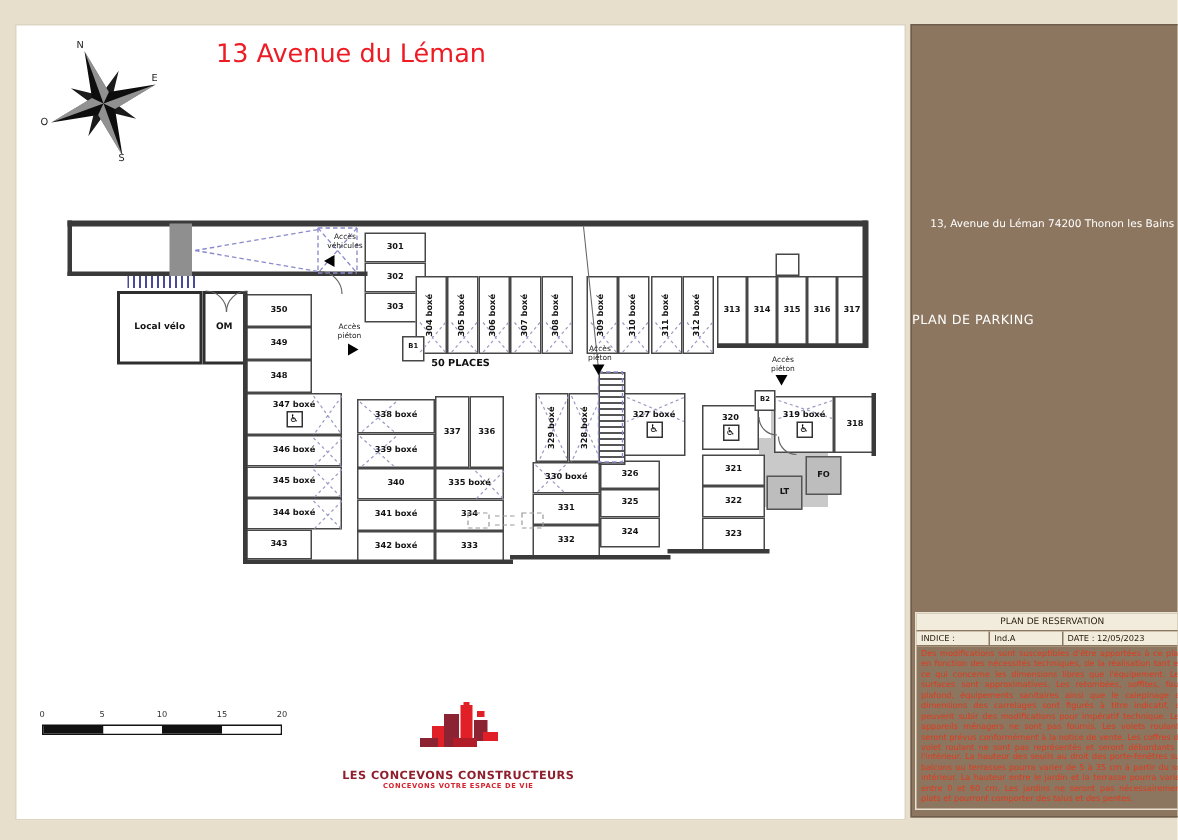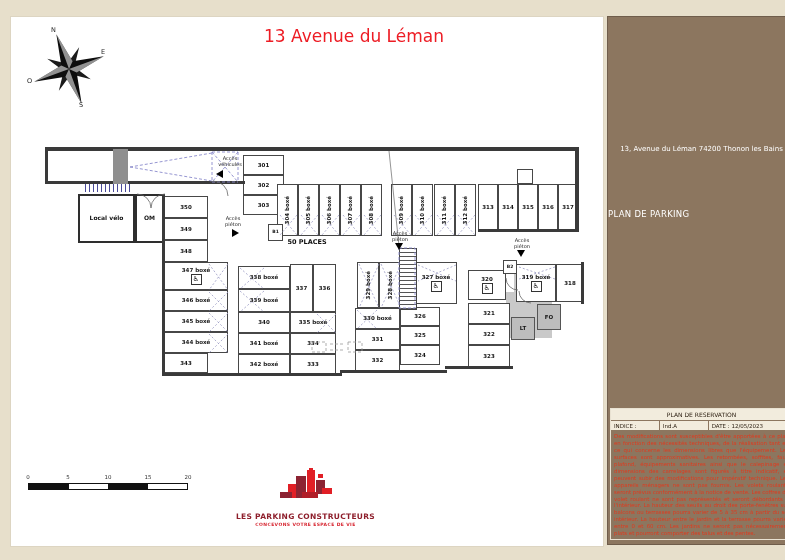--- a/index.html
+++ b/index.html
@@ -1,21 +1,21 @@
 <!DOCTYPE html>
 <html><head>
 <meta charset="utf-8">
 <style>
   html,body{margin:0;padding:0;}
   body{font-family:"DejaVu Sans","Liberation Sans",sans-serif;}
   #canvas{position:relative;width:785px;height:560px;background:#e7dfcb;overflow:hidden;}
   
   #sheet{position:absolute;left:10px;top:16px;width:592px;height:529px;background:#ffffff;border:1px solid #ddd5c2;}
   
-  .title-wrap{position:absolute;left:134px;top:26px;width:310px;text-align:right;}
+  .title-wrap{position:absolute;left:144px;top:26px;width:310px;text-align:left;}
   .title{font-size:17px;color:#ed1c24;}
   .subtitle{font-size:11px;font-weight:bold;color:#1a1a1a;margin-top:3px;letter-spacing:.5px;}
   
   .compass{position:absolute;left:25px;top:25px;width:88px;height:88px;}
   .compass .pt{position:absolute;font-size:6.5px;color:#222;}
   
   #gray-layer,#cells,#deco,#ann-layer{position:absolute;left:0;top:0;width:785px;height:560px;}
   #gray-layer{z-index:1;} #cells{z-index:2;} #deco{z-index:5;pointer-events:none;} #ann-layer{z-index:6;}
   .grayzone{position:absolute;background:#c9c9c9;}
   .wall{position:absolute;background:#3a3a3a;z-index:4;}
@@ -406,21 +406,21 @@
       <rect x="20" y="8" width="10" height="22" fill="#8c2332"></rect>
       <rect x="31" y="2" width="8" height="28" fill="#e11f26"></rect>
       <rect x="33" y="0" width="4" height="3" fill="#e11f26"></rect>
       <rect x="40" y="12" width="9" height="14" fill="#8c2332"></rect>
       <rect x="12" y="16" width="8" height="14" fill="#e11f26"></rect>
       <rect x="4" y="24" width="12" height="6" fill="#8c2332"></rect>
       <rect x="46" y="20" width="10" height="6" fill="#e11f26"></rect>
       <rect x="26" y="24" width="16" height="6" fill="#b01d28"></rect>
       <rect x="42" y="6" width="5" height="4" fill="#e11f26"></rect>
     </svg>
-    <div class="name">LES PARKING CONSTRUCTEURS</div>
+    <div class="name">LES CONCEVONS CONSTRUCTEURS</div>
     <div class="tagline">CONCEVONS VOTRE ESPACE DE VIE</div>
   </div>
 
   <div id="sidebar">
     <div class="addr">13, Avenue du Léman 74200 Thonon les Bains</div>
     <div class="plan-title">PLAN DE PARKING</div>
     <div class="restable">
       <div class="hd">PLAN DE RESERVATION</div>
       <div class="row">
         <div class="c c1">INDICE :</div>

